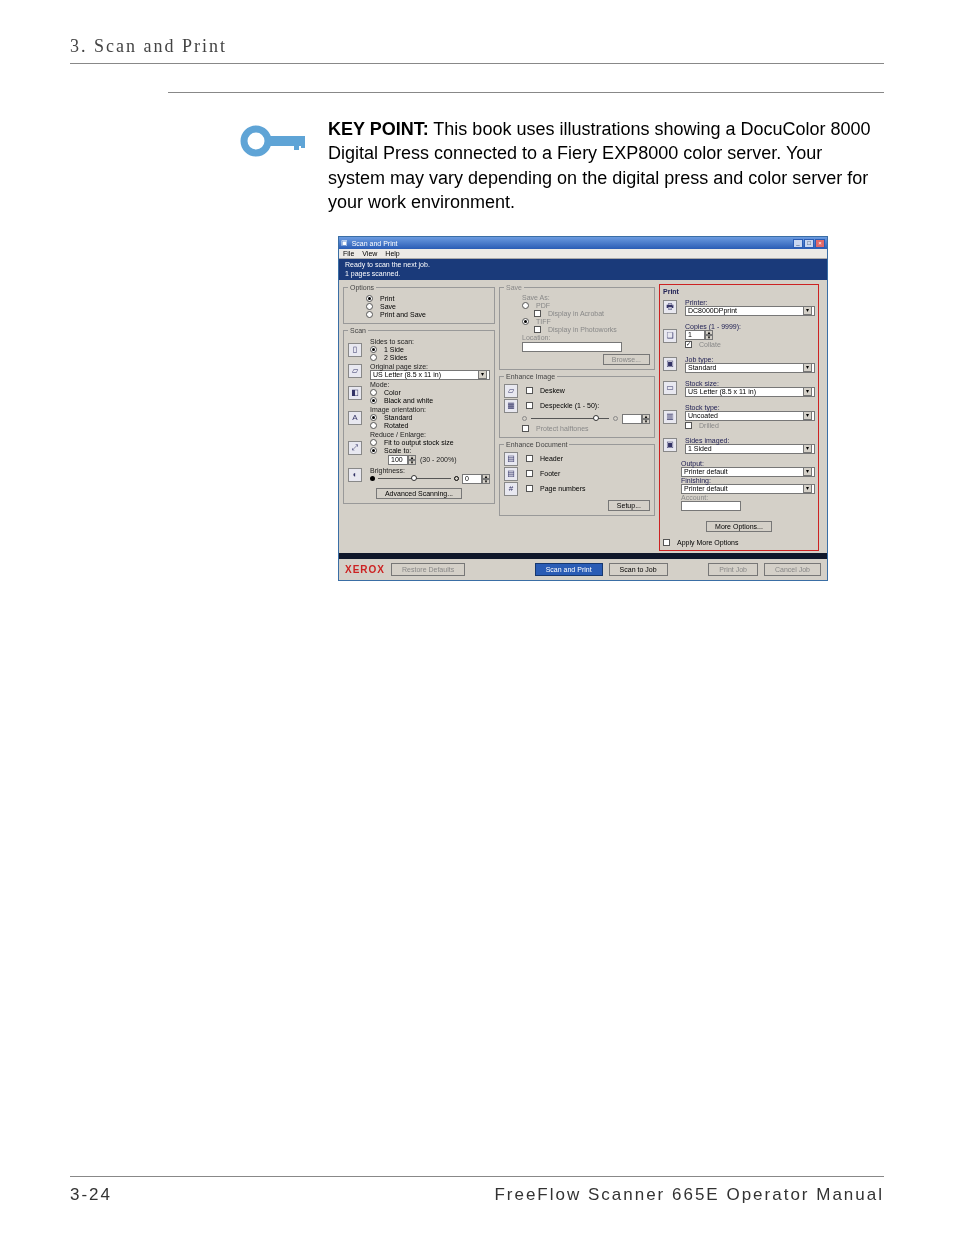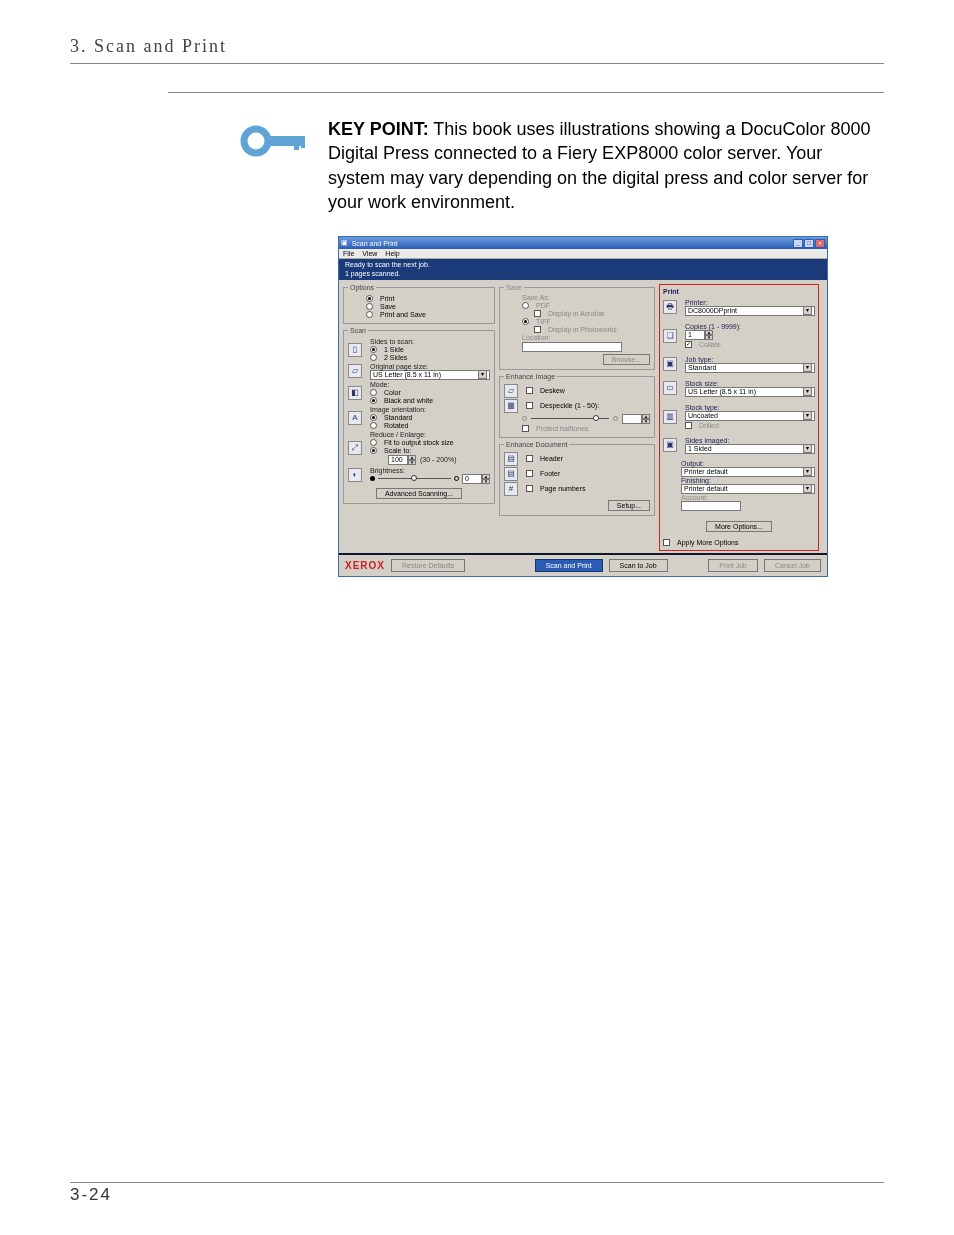--- a/index.html
+++ b/index.html
@@ -145,37 +145,37 @@
     padding:1px 8px; display:inline-block;
   }
   .btn.ghost { color:#888; }
   .slider {
     display:flex; align-items:center; gap:3px;
   }
   .slider .track { flex:1; height:1px; background:#555; position:relative;}
   .slider .knob { width:6px; height:6px; border-radius:50%; border:1px solid #333; background:#fff; position:absolute; top:-3px; }
   .footerbar {
     display:flex; align-items:center; gap:6px;
-    padding:4px 6px; background:#d4d0c8; border-top:2px solid #0f172a;
+    padding:4px 6px; background:#d4d0c8; border-top:6px solid #0f172a;
   }
   .xerox { color:#c22; font-weight:bold; font-size:10px; letter-spacing:1px;}
   .pill {
     background:#d4d0c8; border:1px solid #777; padding:2px 10px; font-size:7px;
   }
   .pill.primary { background:#2a5cb5; color:#fff; border-color:#17386f;}
   .row { display:flex; align-items:center; gap:4px; margin:1px 0;}
   .indent { margin-left:18px; }
   .col3 .sect { margin-bottom:3px; }
   .col3 .lbl { font-size:7px; color:#225; }
   .moreopt { text-align:center; margin:4px 0 2px 0;}
   .applyrow { margin-top:2px;}
 
   .page-footer {
     position:absolute; bottom:30px; left:70px; right:70px;
-    border-top:1px solid #888; padding-top:2px;
+    border-top:1px solid #888; padding-top:8px;
     display:flex; justify-content:space-between;
     font-size:17px; letter-spacing:2px; color:#333;
   }
 </style>
 </head>
 <body>
 
 <div class="page">
   <div class="runhead">3. Scan and Print</div>
   <hr class="hr-top">
@@ -528,13 +528,14 @@
       <span class="pill">Scan to Job</span>
       <span style="flex:0.5"></span>
       <span class="pill ghost" style="color:#888">Print Job</span>
       <span class="pill ghost" style="color:#888">Cancel Job</span>
     </div>
   </div>
 </div>
 
 <div class="page-footer">
   <span>3-24</span>
+  <span>FreeFlow Scanner 665E Operator Manual</span>
 </div>
 
 </body></html>

